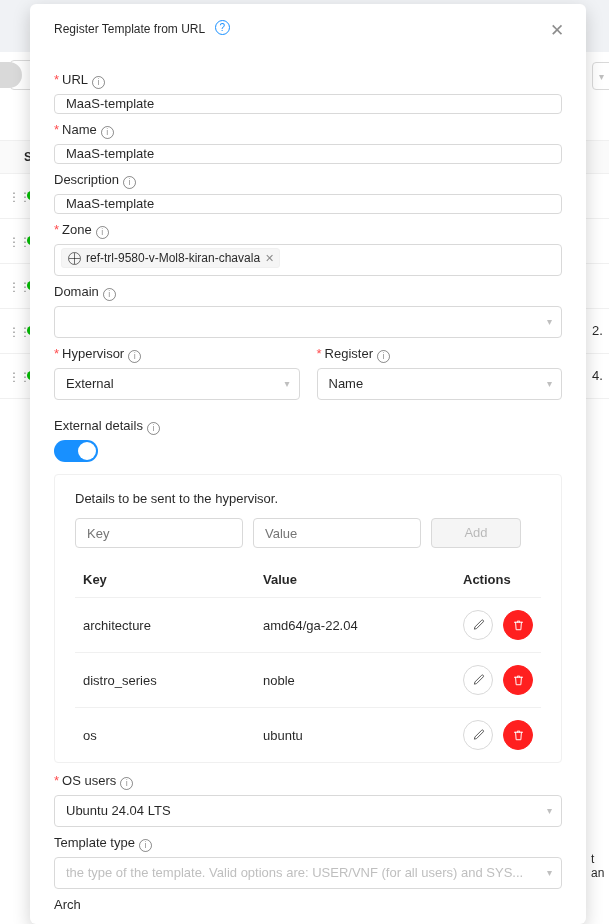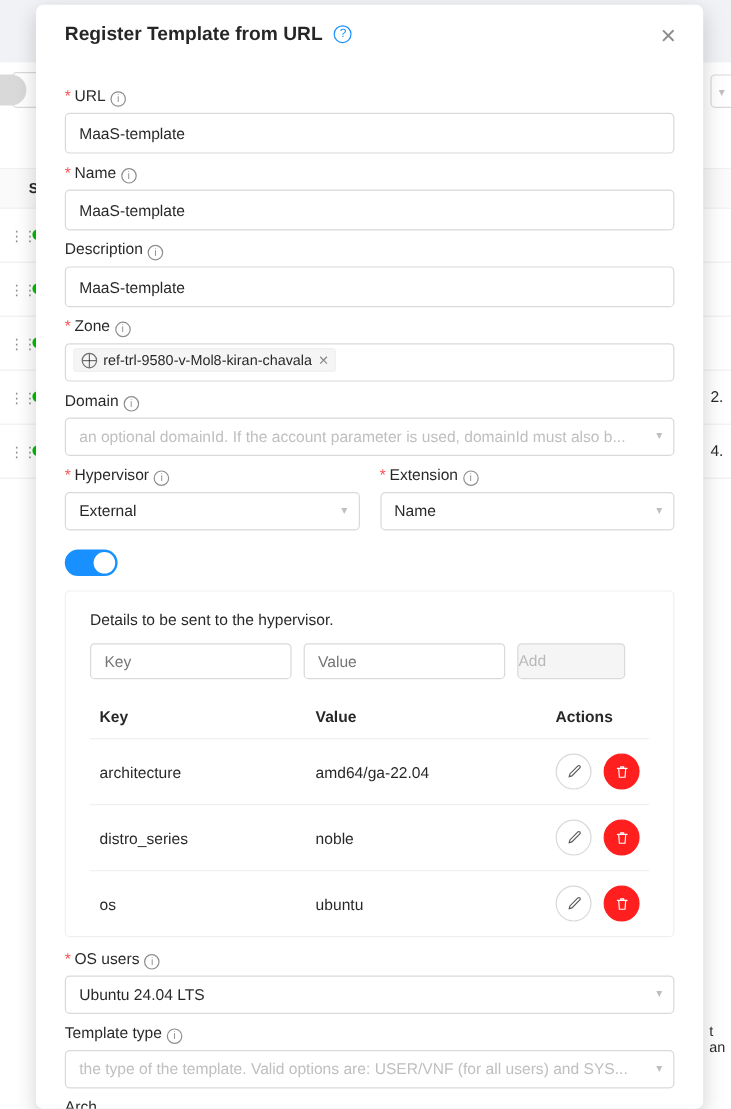--- a/index.html
+++ b/index.html
@@ -56,21 +56,21 @@
   .modal {
     position: absolute; left: 30px; top: 4px; width: 556px; height: 920px;
     background: #ffffff; border-radius: 6px;
     box-shadow: 0 6px 18px rgba(0,0,0,0.18);
     overflow: hidden;
   }
   .modal-header {
     height: 54px; padding: 16px 24px 0 24px; position: relative;
   }
   .modal-title {
-    font-size: 16px; font-weight: bold; color: rgba(0,0,0,0.85);
+    font-size: 12px; font-weight: normal; color: rgba(0,0,0,0.85);
     display: inline-block; vertical-align: middle;
   }
   .title-help {
     display: inline-block; vertical-align: middle; margin-left: 6px;
     width: 15px; height: 15px; border-radius: 50%;
     border: 1px solid #1890ff; color: #1890ff;
     font-size: 10px; line-height: 13px; text-align: center;
     position: relative; top: -1px;
   }
   .close-btn {
@@ -93,21 +93,21 @@
   }
   .req-star { color: #ff4d4f; font-family: "Liberation Sans", sans-serif; margin-right: 3px; font-size: 13px; }
   .info-icon {
     display: inline-block; width: 13px; height: 13px; border-radius: 50%;
     border: 1px solid rgba(0,0,0,0.45); color: rgba(0,0,0,0.45);
     font-size: 9px; line-height: 11px; text-align: center;
     margin-left: 4px; position: relative; top: 1px;
   }
 
   .input {
-    width: 100%; height: 34px; border: 1px solid #d9d9d9; border-radius: 4px;
+    width: 100%; height: 20px; border: 1px solid #d9d9d9; border-radius: 4px;
     padding: 0 11px; font-size: 13px; color: rgba(0,0,0,0.85);
     background: #fff; line-height: 30px; outline: none;
   }
 
   .select {
     position: relative; width: 100%; height: 32px; border: 1px solid #d9d9d9;
     border-radius: 4px; background: #fff; padding: 0 26px 0 11px;
     line-height: 30px; font-size: 13px; color: rgba(0,0,0,0.85);
     white-space: nowrap; overflow: hidden; text-overflow: ellipsis;
   }
@@ -159,21 +159,21 @@
     padding: 16px 20px 0 20px;
   }
   .details-caption { font-size: 13px; color: rgba(0,0,0,0.85); margin-bottom: 12px; }
   .kv-row { display: flex; gap: 10px; align-items: center; margin-bottom: 14px; }
   .kv-row .input { height: 30px; line-height: 28px; }
   .kv-row .k { width: 168px; }
   .kv-row .v { width: 168px; }
   .add-btn {
     width: 90px; height: 30px; border: 1px solid #d9d9d9; border-radius: 4px;
     background: #f5f5f5; color: rgba(0,0,0,0.25); font-size: 13px;
-    line-height: 28px; text-align: left; cursor: not-allowed;
+    line-height: 28px; text-align: center; cursor: not-allowed;
   }
 
   table.kv-table { width: 100%; border-collapse: collapse; }
   table.kv-table th {
     text-align: left; font-size: 13px; font-weight: bold; color: rgba(0,0,0,0.85);
     padding: 10px 8px; border-bottom: 1px solid #f0f0f0; background: #fff;
   }
   table.kv-table td {
     font-size: 13px; color: rgba(0,0,0,0.85);
     padding: 12px 8px; border-bottom: 1px solid #f0f0f0;
@@ -278,47 +278,49 @@
           <span class="tag-close">✕</span>
         </span>
       </div>
     </div>
 
     <div class="field">
       <span class="label">
         <span>Domain</span><span class="info-icon">i</span>
       </span>
       <div class="select placeholder-text">
-        <span>an optional domainId. If the account parameter is used, domainId must also b...</span>
         <span class="chev">▾</span>
       </div>
     </div>
 
     <div class="row2">
       <div class="field">
         <span class="label">
           <span class="req-star">*</span><span>Hypervisor</span><span class="info-icon">i</span>
         </span>
         <div class="select">
           <span>External</span>
           <span class="chev">▾</span>
         </div>
       </div>
       <div class="field">
         <span class="label">
-          <span class="req-star">*</span><span>Extension</span><span class="info-icon">i</span>
+          <span class="req-star">*</span><span>Register</span><span class="info-icon">i</span>
         </span>
         <div class="select">
           <span>Name</span>
           <span class="chev">▾</span>
         </div>
       </div>
     </div>
 
     <div class="field mt10">
+      <span class="label">
+        <span>External details</span><span class="info-icon">i</span>
+      </span>
       <div class="switch">
         <span class="knob"></span>
       </div>
     </div>
 
     <div class="details-panel">
       <div class="details-caption">Details to be sent to the hypervisor.</div>
 
       <div class="kv-row">
         <input class="input k" placeholder="Key" style="">

